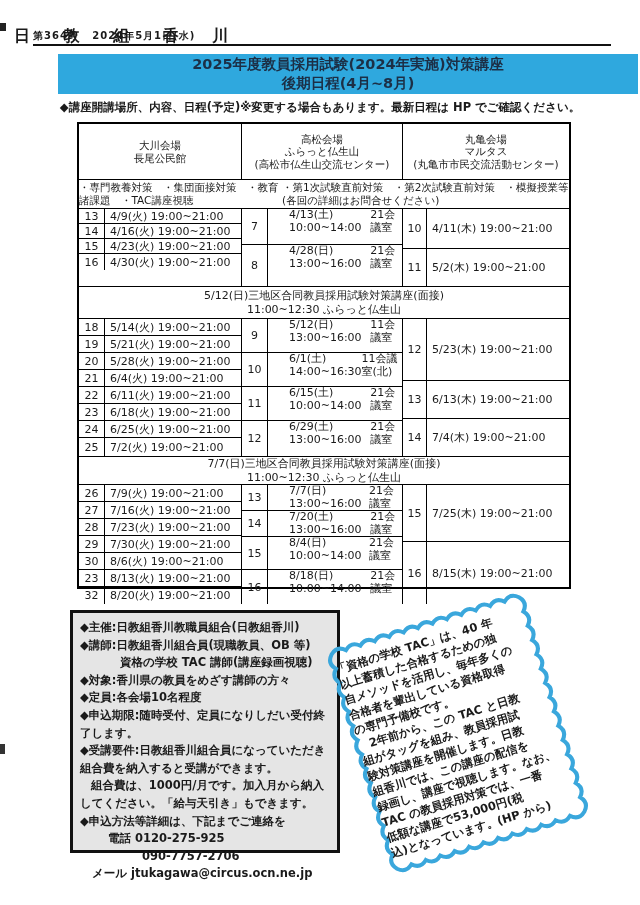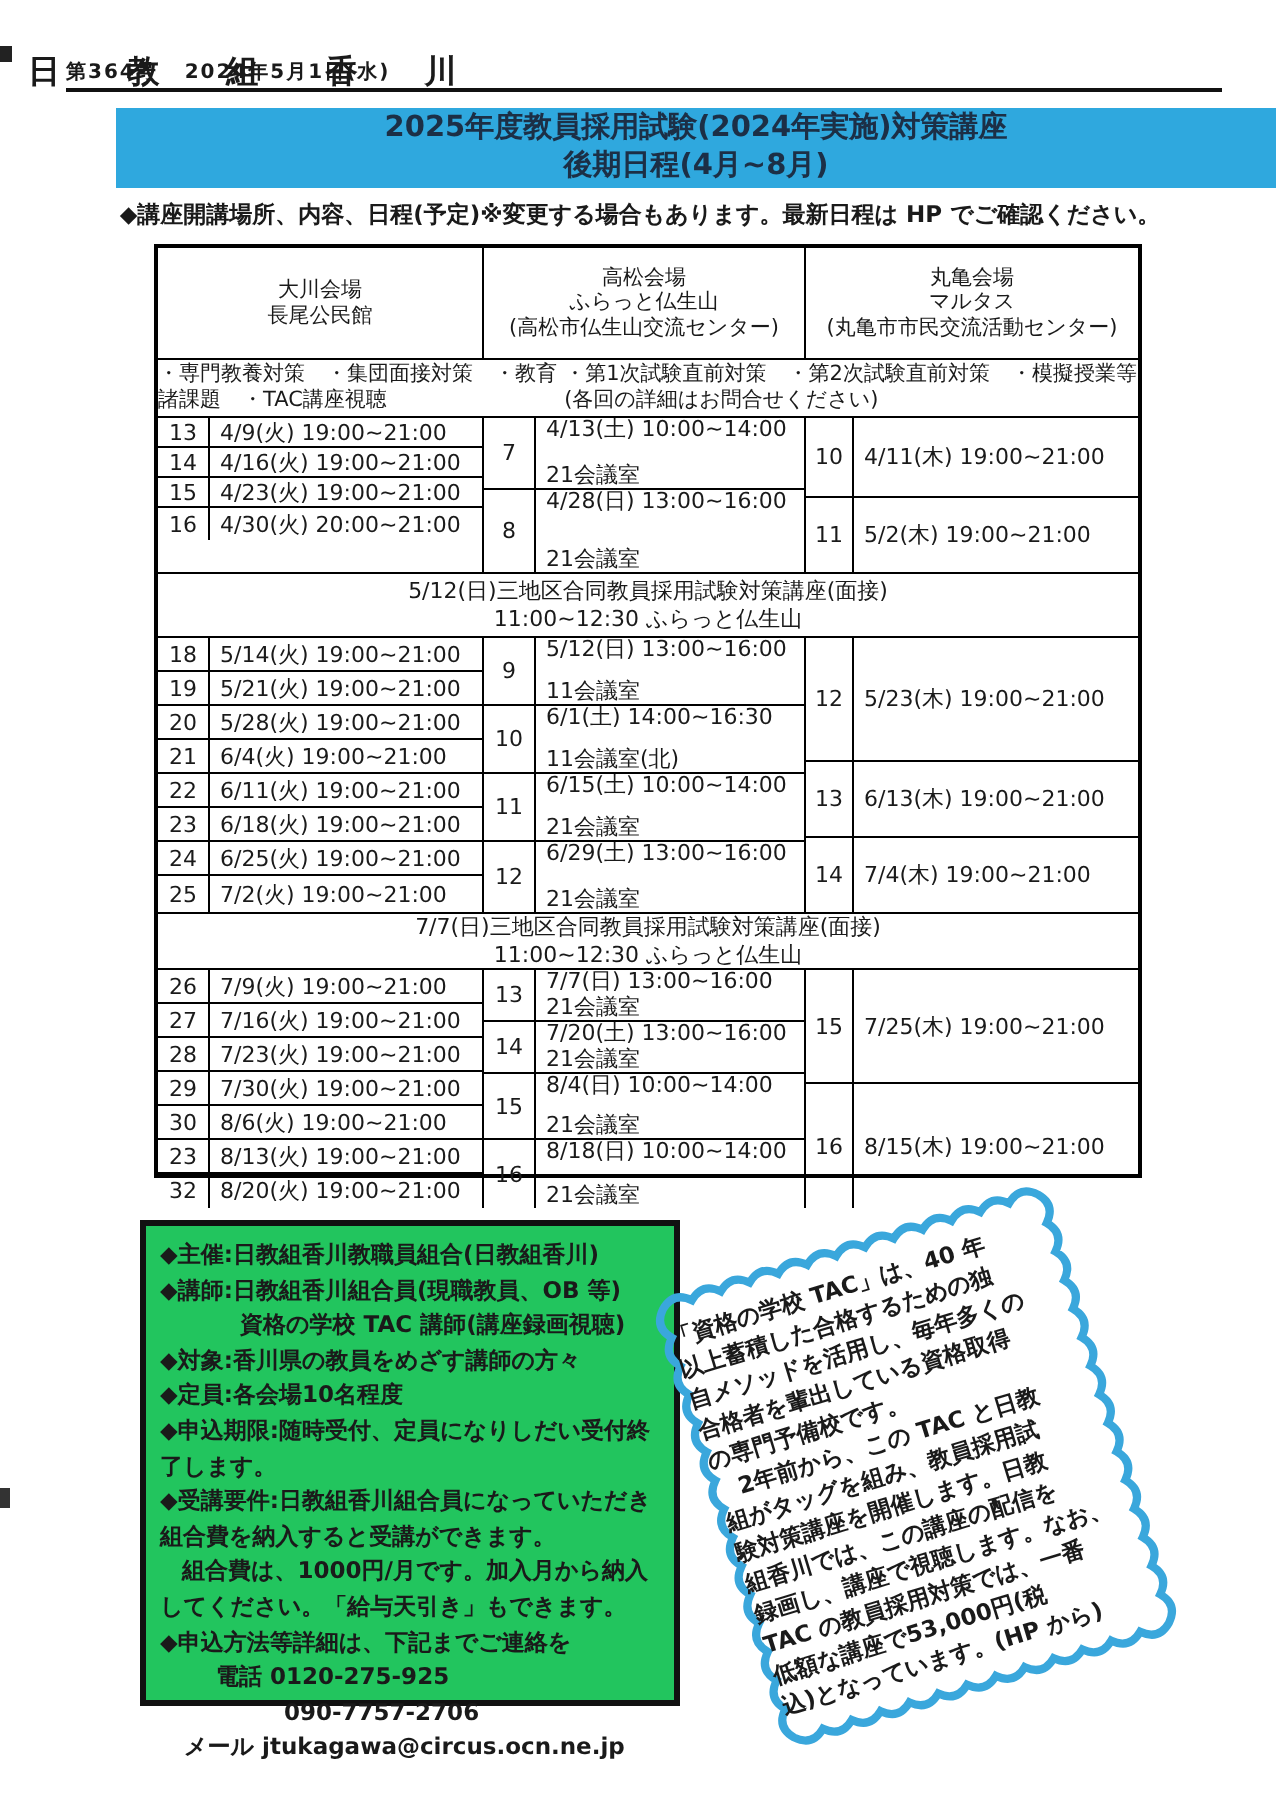--- a/index.html
+++ b/index.html
@@ -34,24 +34,24 @@
             font-size:11px;line-height:14px;}
   .sect{display:flex;box-sizing:border-box;}
   .colstack{box-sizing:border-box;display:flex;flex-direction:column;}
   .lrow{display:flex;align-items:center;box-sizing:border-box;border-bottom:1px solid #000;overflow:hidden;}
   .lrow:last-child,.mcell:last-child,.rcell:last-child{border-bottom:none;}
   .num{flex:0 0 26px;align-self:stretch;border-right:1px solid #000;display:flex;align-items:center;
        justify-content:center;box-sizing:border-box;}
   .num3{flex-basis:24px;}
   .val{padding-left:5px;white-space:nowrap;}
   .mcell{display:flex;box-sizing:border-box;border-bottom:1px solid #000;overflow:hidden;}
-  .mval{display:flex;flex-direction:column;justify-content:space-between;padding-left:5px;line-height:12.5px;}
+  .mval{display:flex;flex-direction:row;justify-content:space-between;padding-left:5px;line-height:12.5px;margin-left:16px;}
   .rcell{display:flex;align-items:center;box-sizing:border-box;border-bottom:1px solid #000;overflow:hidden;}
   
-  .infobox{position:absolute;left:70px;top:610px;width:270px;height:243px;background:#22c55e;
+  .infobox{position:absolute;left:70px;top:610px;width:270px;height:243px;background:#e5e5e5;
            border:3px solid #111;box-sizing:border-box;padding:6px 7px;font-size:11.5px;
            font-weight:bold;line-height:17.6px;}
   .ind-a{padding-left:40px;}
   .ind-b{padding-left:28px;}
   .ind-c{padding-left:62px;}
   .ind-d{padding-left:12px;}
   .ind-e{text-indent:11px;}
   
   .blob{position:absolute;left:322px;top:585px;width:270px;height:295px;}
   .blob svg{position:absolute;left:0;top:0;}
@@ -115,21 +115,21 @@
         <div class="lrow" style="height:15px">
             <span class="num">14</span>
             <span class="val">4/16(火)  19:00~21:00</span>
           </div>
         <div class="lrow" style="height:15px">
             <span class="num">15</span>
             <span class="val">4/23(火)  19:00~21:00</span>
           </div>
         <div class="lrow" style="height:16px">
             <span class="num">16</span>
-            <span class="val">4/30(火)  20:00~21:00</span>
+            <span class="val">4/30(火)  19:00~21:00</span>
           </div>
       </div>
       <div class="colstack bL" style="width:161px">
         <div class="mcell" style="height:36px">
             <span class="num">7</span>
             <div class="mval">
               <div>4/13(土)  10:00~14:00</div>
               <div>21会議室</div>
             </div>
           </div>

